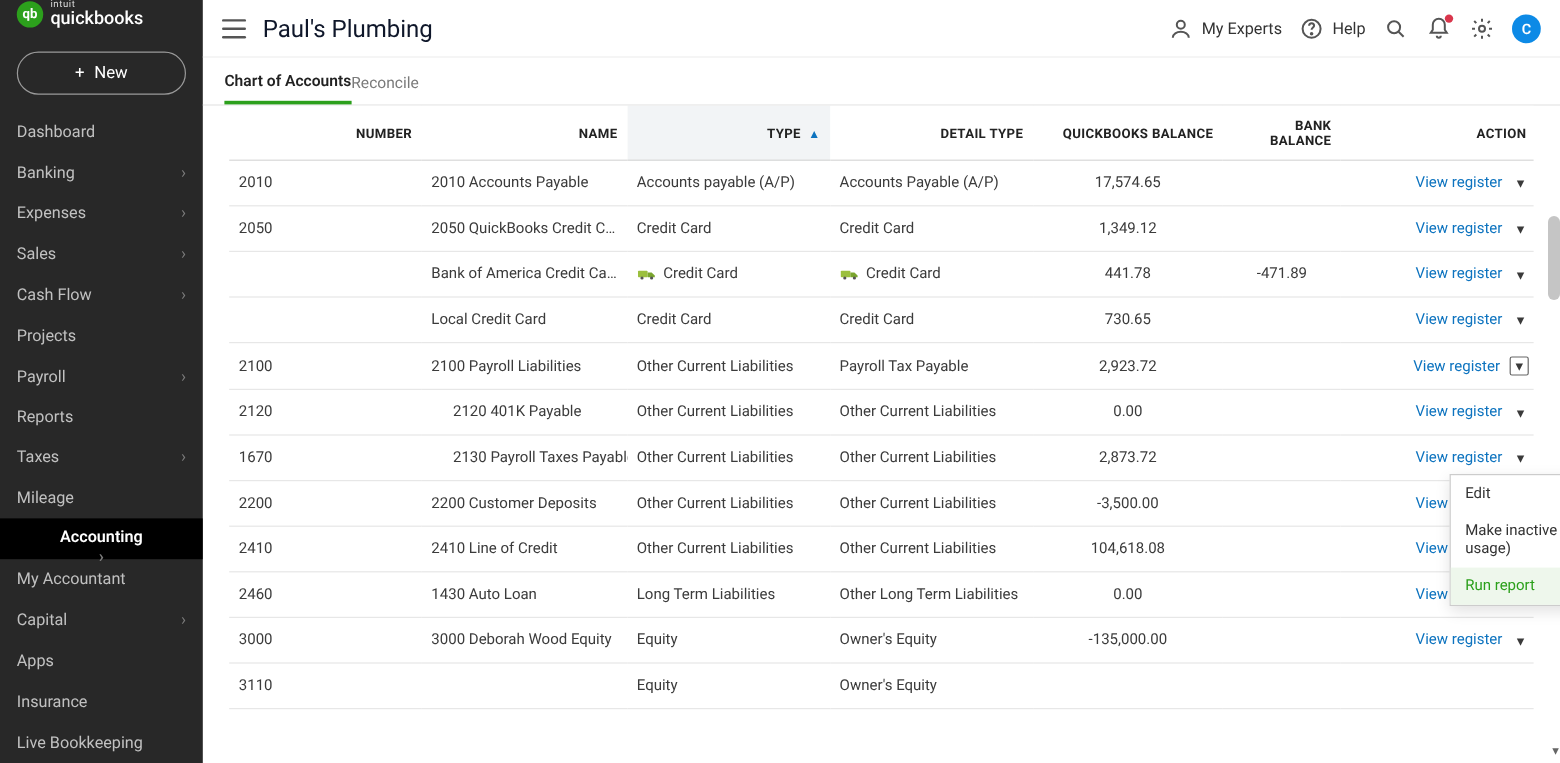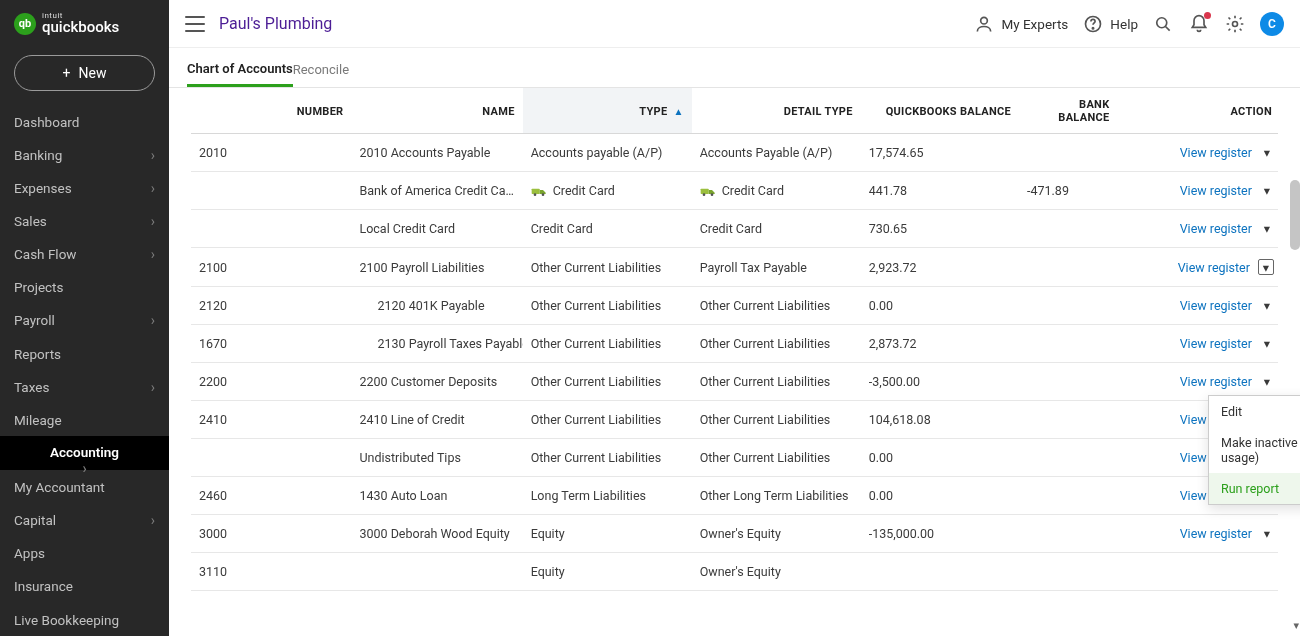--- a/index.html
+++ b/index.html
@@ -1,38 +1,38 @@
 <!DOCTYPE html>
 <html><head>
 <meta charset="utf-8">
 <style>
   * { box-sizing: border-box; margin: 0; padding: 0; font-family: -apple-system, BlinkMacSystemFont, "Segoe UI", Roboto, Arial, sans-serif; }
   html, body { width: 1300px; height: 636px; overflow: hidden; background: #fff; }
   .app { display: flex; width: 100%; height: 100%; }
 
   
   .sidebar { width: 169px; background: #282828; color: #c7c7c7; display: flex; flex-direction: column; flex-shrink: 0; }
-  .logo-row { display: flex; align-items: center; gap: 6px; padding: 12px 14px 10px 14px; }
+  .logo-row { display: flex; align-items: center; gap: 6px; padding: 0 14px 10px 14px; }
   .logo-badge { width: 22px; height: 22px; border-radius: 50%; background: #2ca01c; display:flex; align-items:center; justify-content:center; color:#fff; font-weight:700; font-size:11px; }
   .logo-text { line-height: 1; }
   .logo-text .intuit { font-size: 8px; color: #ddd; letter-spacing: 0.5px; }
   .logo-text .quickbooks { font-size: 15px; color: #fff; font-weight: 500; }
   .new-btn-wrap { padding: 10px 14px 14px 14px; }
   .new-btn { width: 100%; height: 36px; border-radius: 18px; border: 1px solid #9a9a9a; background: transparent; color: #fff; font-size:14px; display:flex; align-items:center; justify-content:center; gap:8px; cursor:pointer; }
   .nav { display:flex; flex-direction:column; overflow: hidden; }
   .nav-item { display:flex; align-items:center; justify-content:space-between; padding: 8px 14px; font-size:13.5px; color:#c1c1c1; cursor:pointer; height: 34px; }
   .nav-item.active { background:#000; color:#fff; font-weight:600;flex-direction:column; }
   .chevron { color:#7c7c7c; font-size:14px; }
 
   
   .main { flex:1; display:flex; flex-direction:column; position:relative; }
   .topbar { height: 48px; display:flex; align-items:center; padding: 0 16px; gap: 14px; border-bottom: 1px solid #eee; }
   .hamburger { width:20px; height:16px; display:flex; flex-direction:column; justify-content:space-between; cursor:pointer; }
   .hamburger span { height:2px; background:#555; border-radius:1px; }
-  .company-name { font-size:16px; color:#4c1d95; }
+  .company-name { font-size:20px; color:#0f172a; }
   .topbar-spacer { flex:1; }
   .top-action { display:flex; align-items:center; gap:6px; color:#333; font-size:13.5px; cursor:pointer; }
   .top-icon { width:22px; height:22px; display:flex; align-items:center; justify-content:center; color:#555; }
   .top-icon svg { width:20px; height:20px; }
   .avatar { width:24px; height:24px; border-radius:50%; background:#0d8ae6; color:#fff; display:flex; align-items:center; justify-content:center; font-size:12px; font-weight:600; }
   .notif-dot { position:relative; }
   .notif-dot::after { content:""; position:absolute; top:-1px; right:-1px; width:7px; height:7px; background:#d9364c; border-radius:50%; }
 
   
   .tabs { display:flex; padding: 0 18px; height:40px; align-items:flex-end; border-bottom:1px solid #e4e4e4; }
@@ -47,21 +47,21 @@
   col.c-type   { width: 158px; }
   col.c-detail { width: 158px; }
   col.c-qb     { width: 148px; }
   col.c-bank   { width: 92px; }
   col.c-action { width: 150px; }
   thead th { font-size:11px; font-weight:700; letter-spacing:0.3px; color:#222; text-align:right; padding: 10px 8px 9px 8px; border-bottom:1px solid #d8d8d8; background:#fff; }
   th.sorted { background:#f2f4f6; }
   th.num-h, th.bank-h { text-align:right; }
   th.action-h { padding-right: 6px; }
   tbody td { font-size:12.5px; color:#3b3b3b; padding: 11px 8px; border-bottom:1px solid #e7e7e7; vertical-align:middle; white-space:nowrap; overflow:hidden; text-overflow:ellipsis; }
-  td.num-c { text-align:left; }
+  td.num-c { text-align:center; }
   .action-cell { text-align:right; padding-right:4px; }
   .action-link { color:#0d73bf; font-size:12.5px; cursor:pointer; display:inline-flex; align-items:center; gap:8px; }
   .action-caret { width:14px; height:14px; display:inline-flex; align-items:center; justify-content:center; color:#3a3a3a; }
   .action-caret.boxed { border:1px solid #666; border-radius:2px; width:16px; height:16px; }
   .indent { padding-left:18px; display:inline-block; }
   .truck-icon { display:inline-block; width:16px; height:10px; margin-right:6px; vertical-align:middle; }
   .sort-arrow { color:#0d73bf; font-size:10px; margin-left:3px; }
 
   
   .menu { position:absolute; background:#fff; border:1px solid #ccc; box-shadow:0 4px 12px rgba(0,0,0,0.12); font-size:12.5px; min-width:200px; z-index:50; }
@@ -238,20 +238,32 @@
               <td>Accounts payable (A/P)</td>
               <td>Accounts Payable (A/P)</td>
               <td class="num-c">17,574.65</td>
               <td class="num-c"></td>
               <td class="action-cell"><span class="action-link">
                   <span>View register</span>
                   <span class="action-caret">▾</span>
                 </span></td>
             </tr>
             <tr>
+              <td>2050</td>
+              <td>2050 QuickBooks Credit Card</td>
+              <td>Credit Card</td>
+              <td>Credit Card</td>
+              <td class="num-c">1,349.12</td>
+              <td class="num-c"></td>
+              <td class="action-cell"><span class="action-link">
+                  <span>View register</span>
+                  <span class="action-caret">▾</span>
+                </span></td>
+            </tr>
+            <tr>
               <td></td>
               <td>Bank of America Credit Card</td>
               <td><svg class="truck-icon" viewBox="0 0 24 14">
                   <rect x="1" y="2" width="12" height="8" rx="1" fill="#9bbf3e"></rect>
                   <path d="M13 4h5l4 4v2h-9z" fill="#7aa52e"></path>
                   <circle cx="6" cy="11" r="2" fill="#555"></circle>
                   <circle cx="18" cy="11" r="2" fill="#555"></circle>
                 </svg>Credit Card</td>
               <td><svg class="truck-icon" viewBox="0 0 24 14">
                   <rect x="1" y="2" width="12" height="8" rx="1" fill="#9bbf3e"></rect>
@@ -332,32 +344,20 @@
               <td>Other Current Liabilities</td>
               <td>Other Current Liabilities</td>
               <td class="num-c">104,618.08</td>
               <td class="num-c"></td>
               <td class="action-cell"><span class="action-link">
                   <span>View register</span>
                   <span class="action-caret">▾</span>
                 </span></td>
             </tr>
             <tr>
-              <td></td>
-              <td>Undistributed Tips</td>
-              <td>Other Current Liabilities</td>
-              <td>Other Current Liabilities</td>
-              <td class="num-c">0.00</td>
-              <td class="num-c"></td>
-              <td class="action-cell"><span class="action-link">
-                  <span>View register</span>
-                  <span class="action-caret">▾</span>
-                </span></td>
-            </tr>
-            <tr>
               <td>2460</td>
               <td>1430 Auto Loan</td>
               <td>Long Term Liabilities</td>
               <td>Other Long Term Liabilities</td>
               <td class="num-c">0.00</td>
               <td class="num-c"></td>
               <td class="action-cell"><span class="action-link">
                   <span>View register</span>
                   <span class="action-caret">▾</span>
                 </span></td>

